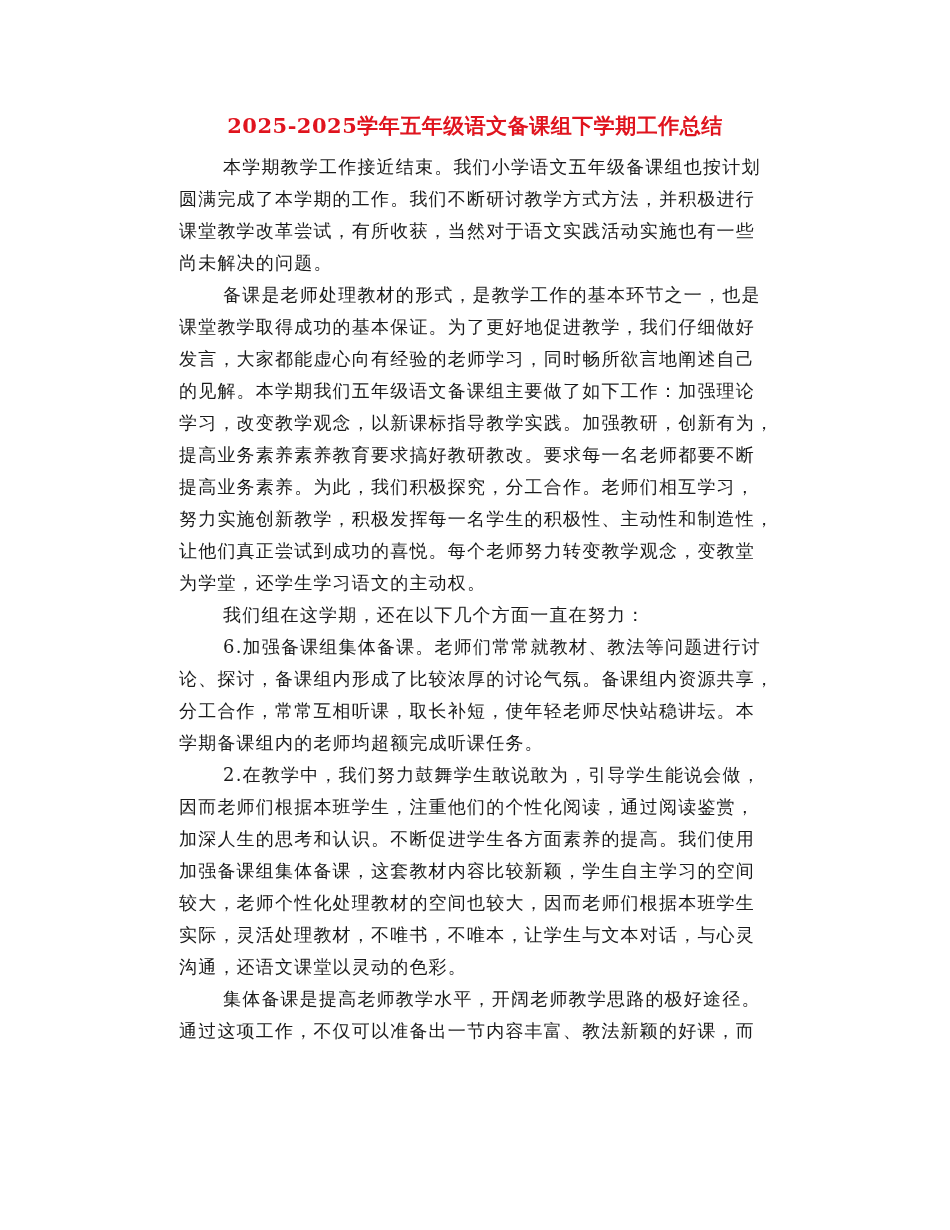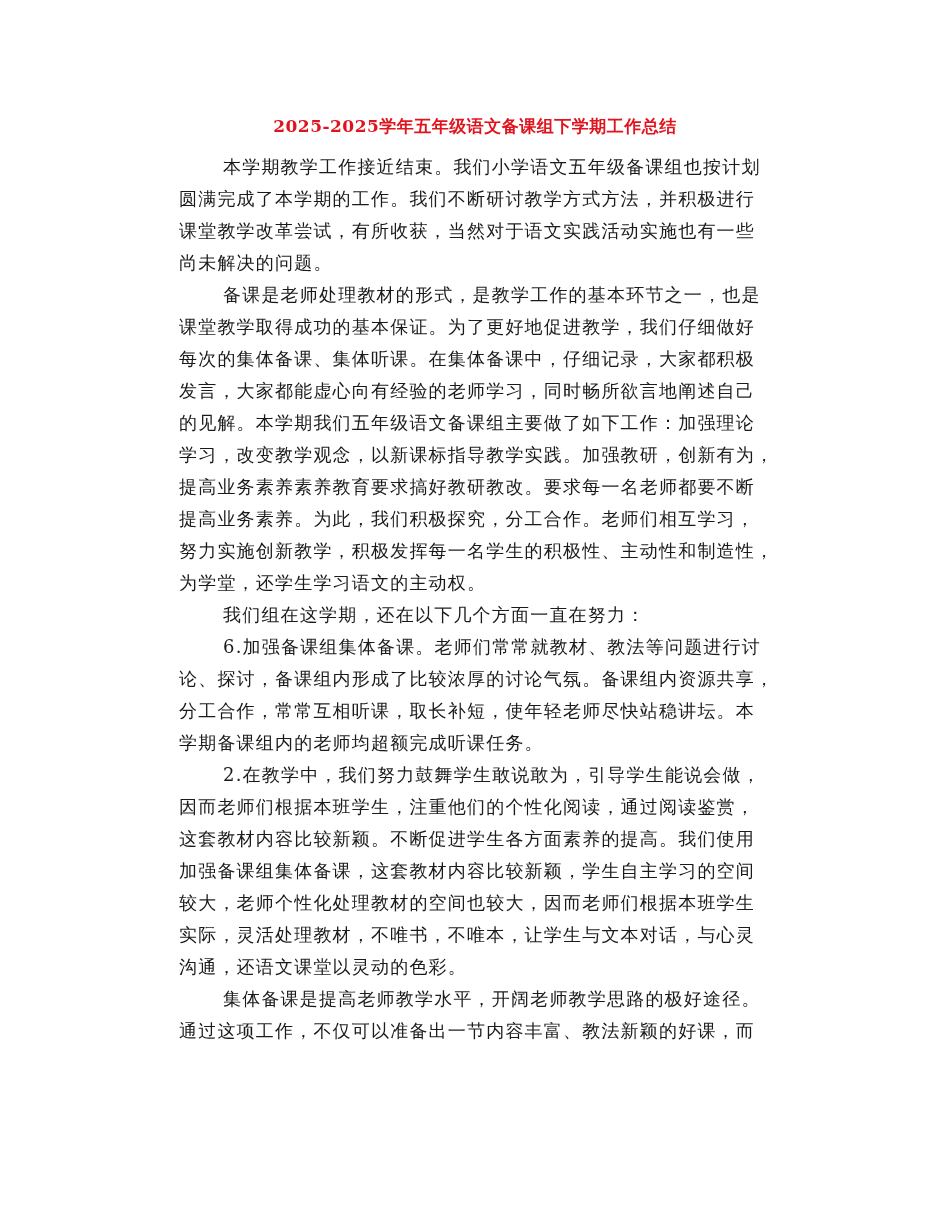--- a/index.html
+++ b/index.html
@@ -1,21 +1,21 @@
 <!DOCTYPE html>
 <html><head>
   <meta charset="utf-8">
   <style>
     html, body { margin: 0; padding: 0; background: #ffffff; }
     body { width: 950px; height: 1230px; position: relative; overflow: hidden; }
     .page { position: absolute; left: 0; top: 0; width: 950px; height: 1230px; background: #fff; }
     .title {
       position: absolute; left: 0; top: 111px; width: 950px; text-align: center;
       font-family: "DejaVu Serif", "Liberation Serif", serif;
-      font-size: 17px; font-weight: bold; color: #e0141e; letter-spacing: 0.5px;
+      font-size: 21px; font-weight: bold; color: #e0141e; letter-spacing: 0.5px;
       line-height: 30px;
     }
     .body {
       position: absolute; left: 143px; top: 151px; width: 664px;
       font-family: "DejaVu Serif", "Liberation Serif", serif;
       font-size: 18px; color: #1a1a1a; line-height: 32px;
     }
     .para { margin: 0; text-indent: 2em; text-align: justify; letter-spacing: 1.2px; }
     .line { display: block; white-space: nowrap; }
     .line.first { padding-left: 44px; }
@@ -29,42 +29,42 @@
   <div class="body">
     <div class="para">
       <span class="line first">本学期教学工作接近结束。我们小学语文五年级备课组也按计划</span>
       <span class="line">圆满完成了本学期的工作。我们不断研讨教学方式方法，并积极进行</span>
       <span class="line">课堂教学改革尝试，有所收获，当然对于语文实践活动实施也有一些</span>
       <span class="line">尚未解决的问题。</span>
     </div>
     <div class="para">
       <span class="line first">备课是老师处理教材的形式，是教学工作的基本环节之一，也是</span>
       <span class="line">课堂教学取得成功的基本保证。为了更好地促进教学，我们仔细做好</span>
-      <span class="line">每次的集体备课、集体听课。在集体备课中，仔细记录，大家都积极</span>
       <span class="line">发言，大家都能虚心向有经验的老师学习，同时畅所欲言地阐述自己</span>
       <span class="line">的见解。本学期我们五年级语文备课组主要做了如下工作：加强理论</span>
       <span class="line">学习，改变教学观念，以新课标指导教学实践。加强教研，创新有为，</span>
       <span class="line">提高业务素养素养教育要求搞好教研教改。要求每一名老师都要不断</span>
       <span class="line">提高业务素养。为此，我们积极探究，分工合作。老师们相互学习，</span>
       <span class="line">努力实施创新教学，积极发挥每一名学生的积极性、主动性和制造性，</span>
+      <span class="line">让他们真正尝试到成功的喜悦。每个老师努力转变教学观念，变教堂</span>
       <span class="line">为学堂，还学生学习语文的主动权。</span>
     </div>
     <div class="para">
       <span class="line first">我们组在这学期，还在以下几个方面一直在努力：</span>
     </div>
     <div class="para">
       <span class="line first">6.加强备课组集体备课。老师们常常就教材、教法等问题进行讨</span>
       <span class="line">论、探讨，备课组内形成了比较浓厚的讨论气氛。备课组内资源共享，</span>
       <span class="line">分工合作，常常互相听课，取长补短，使年轻老师尽快站稳讲坛。本</span>
       <span class="line">学期备课组内的老师均超额完成听课任务。</span>
     </div>
     <div class="para">
       <span class="line first">2.在教学中，我们努力鼓舞学生敢说敢为，引导学生能说会做，</span>
       <span class="line">因而老师们根据本班学生，注重他们的个性化阅读，通过阅读鉴赏，</span>
-      <span class="line">这套教材内容比较新颖。不断促进学生各方面素养的提高。我们使用</span>
+      <span class="line">加深人生的思考和认识。不断促进学生各方面素养的提高。我们使用</span>
       <span class="line">加强备课组集体备课，这套教材内容比较新颖，学生自主学习的空间</span>
       <span class="line">较大，老师个性化处理教材的空间也较大，因而老师们根据本班学生</span>
       <span class="line">实际，灵活处理教材，不唯书，不唯本，让学生与文本对话，与心灵</span>
       <span class="line">沟通，还语文课堂以灵动的色彩。</span>
     </div>
     <div class="para">
       <span class="line first">集体备课是提高老师教学水平，开阔老师教学思路的极好途径。</span>
       <span class="line">通过这项工作，不仅可以准备出一节内容丰富、教法新颖的好课，而</span>
     </div>
   </div>

